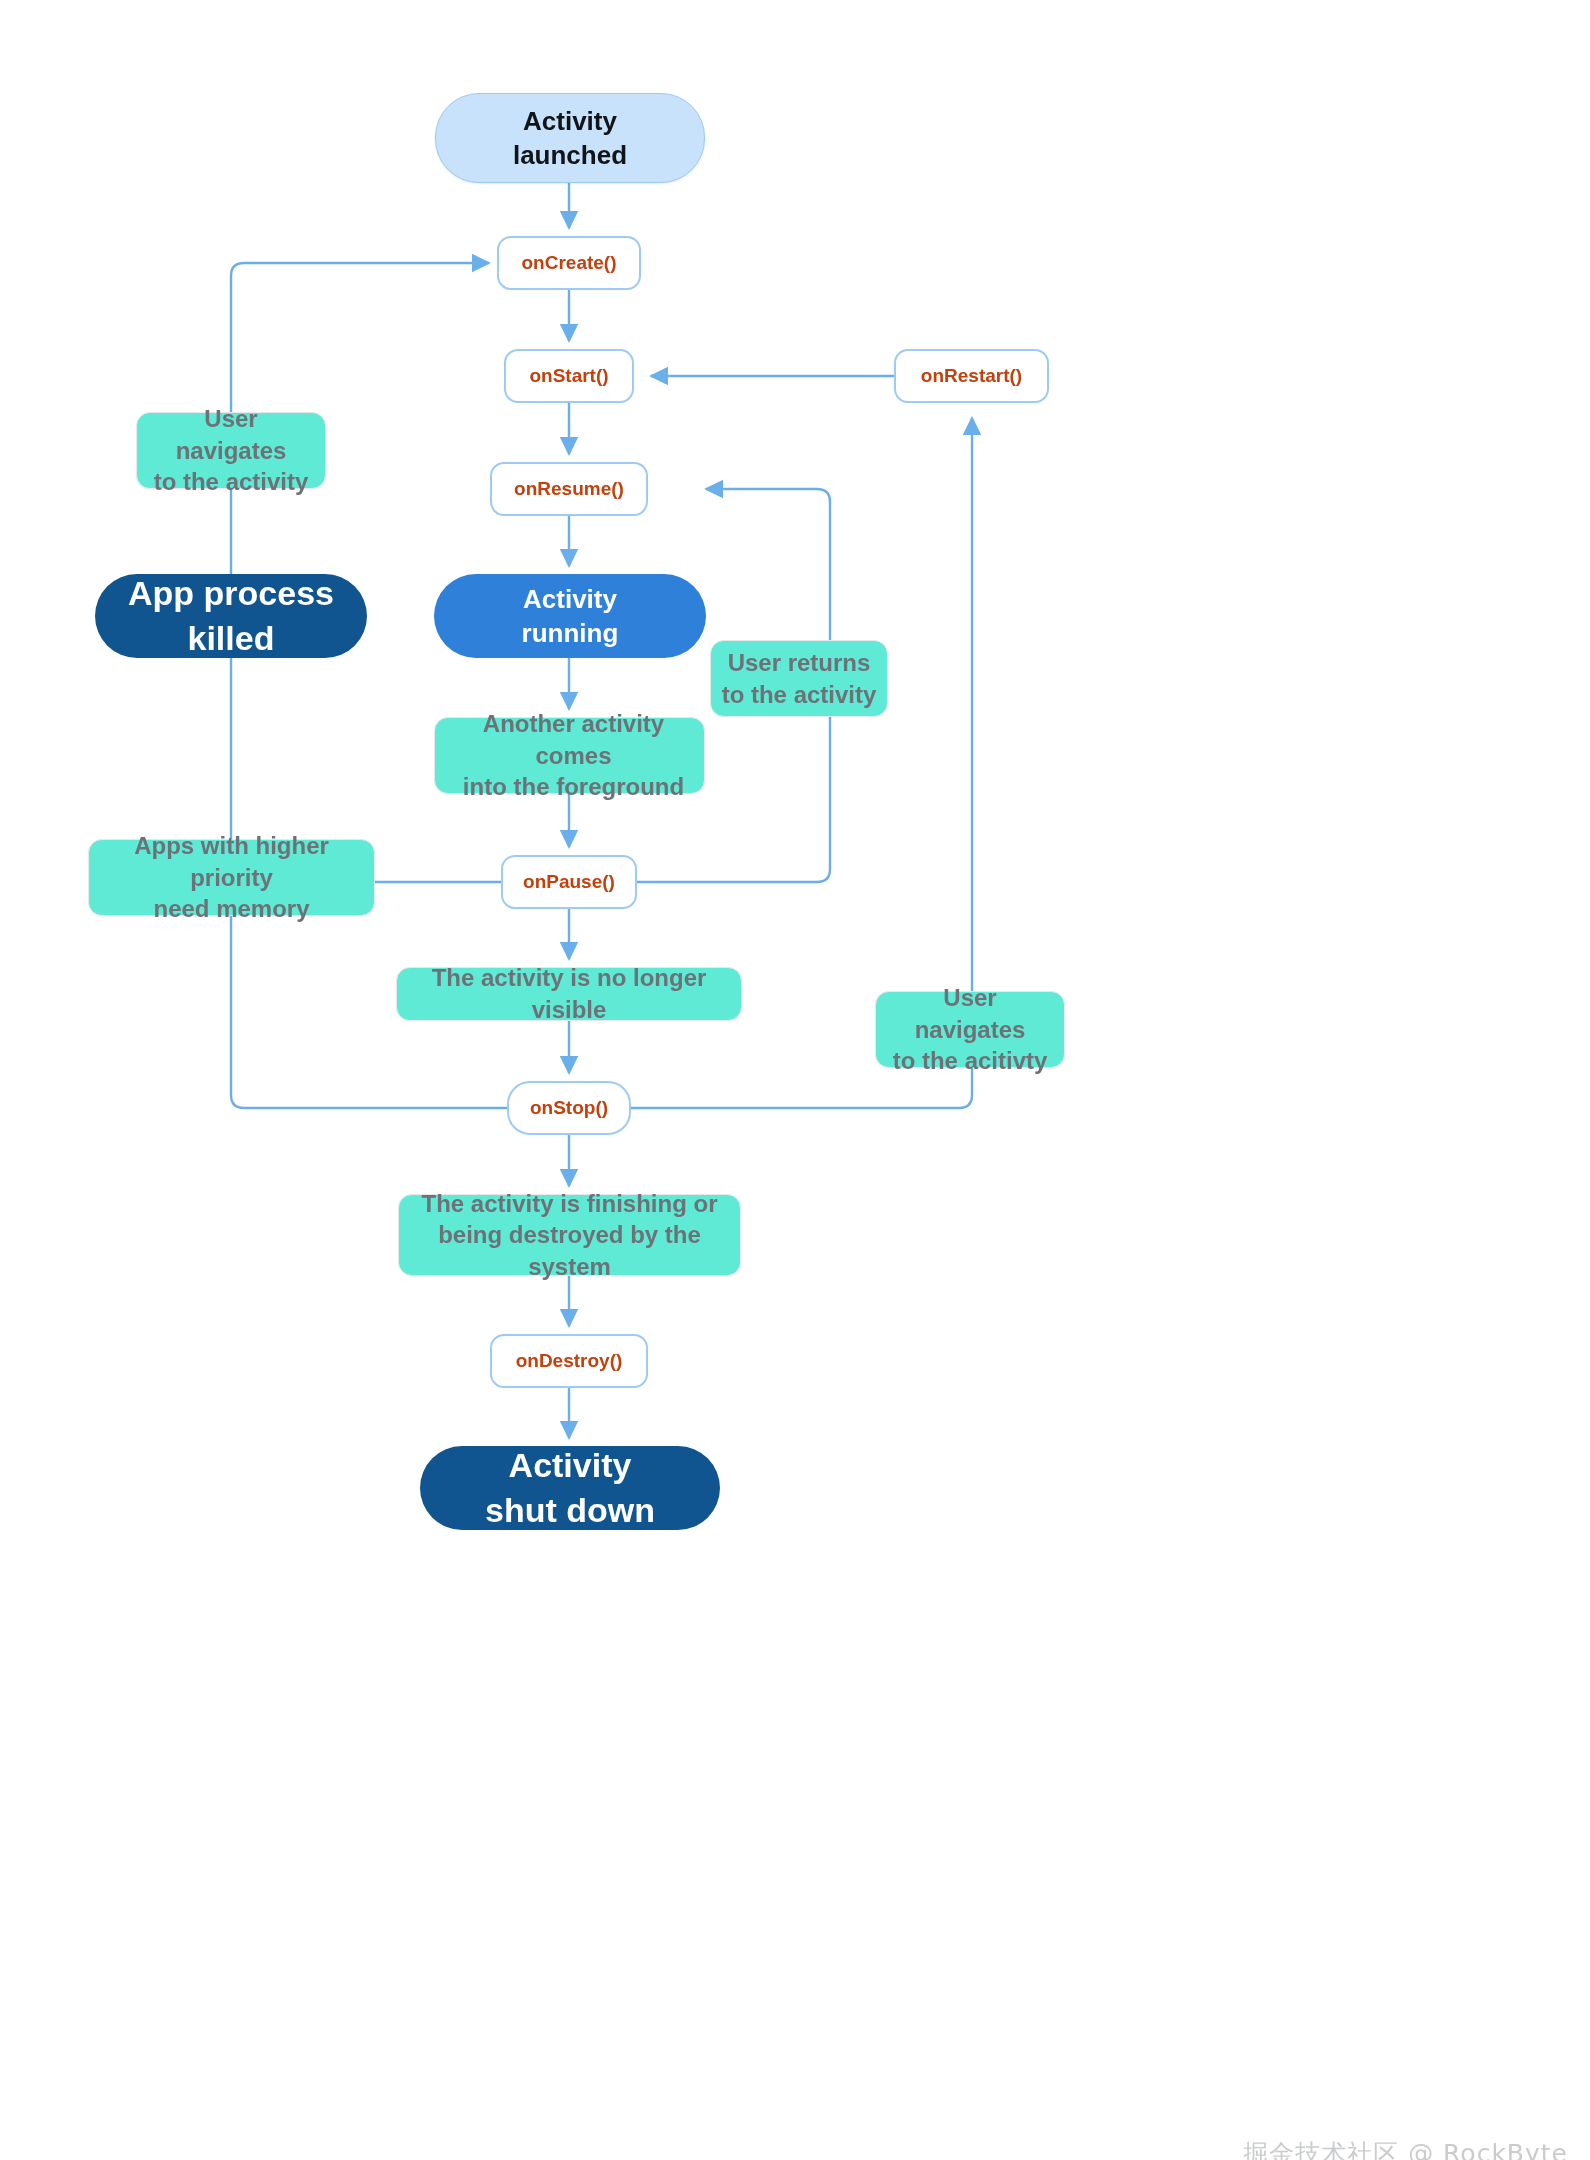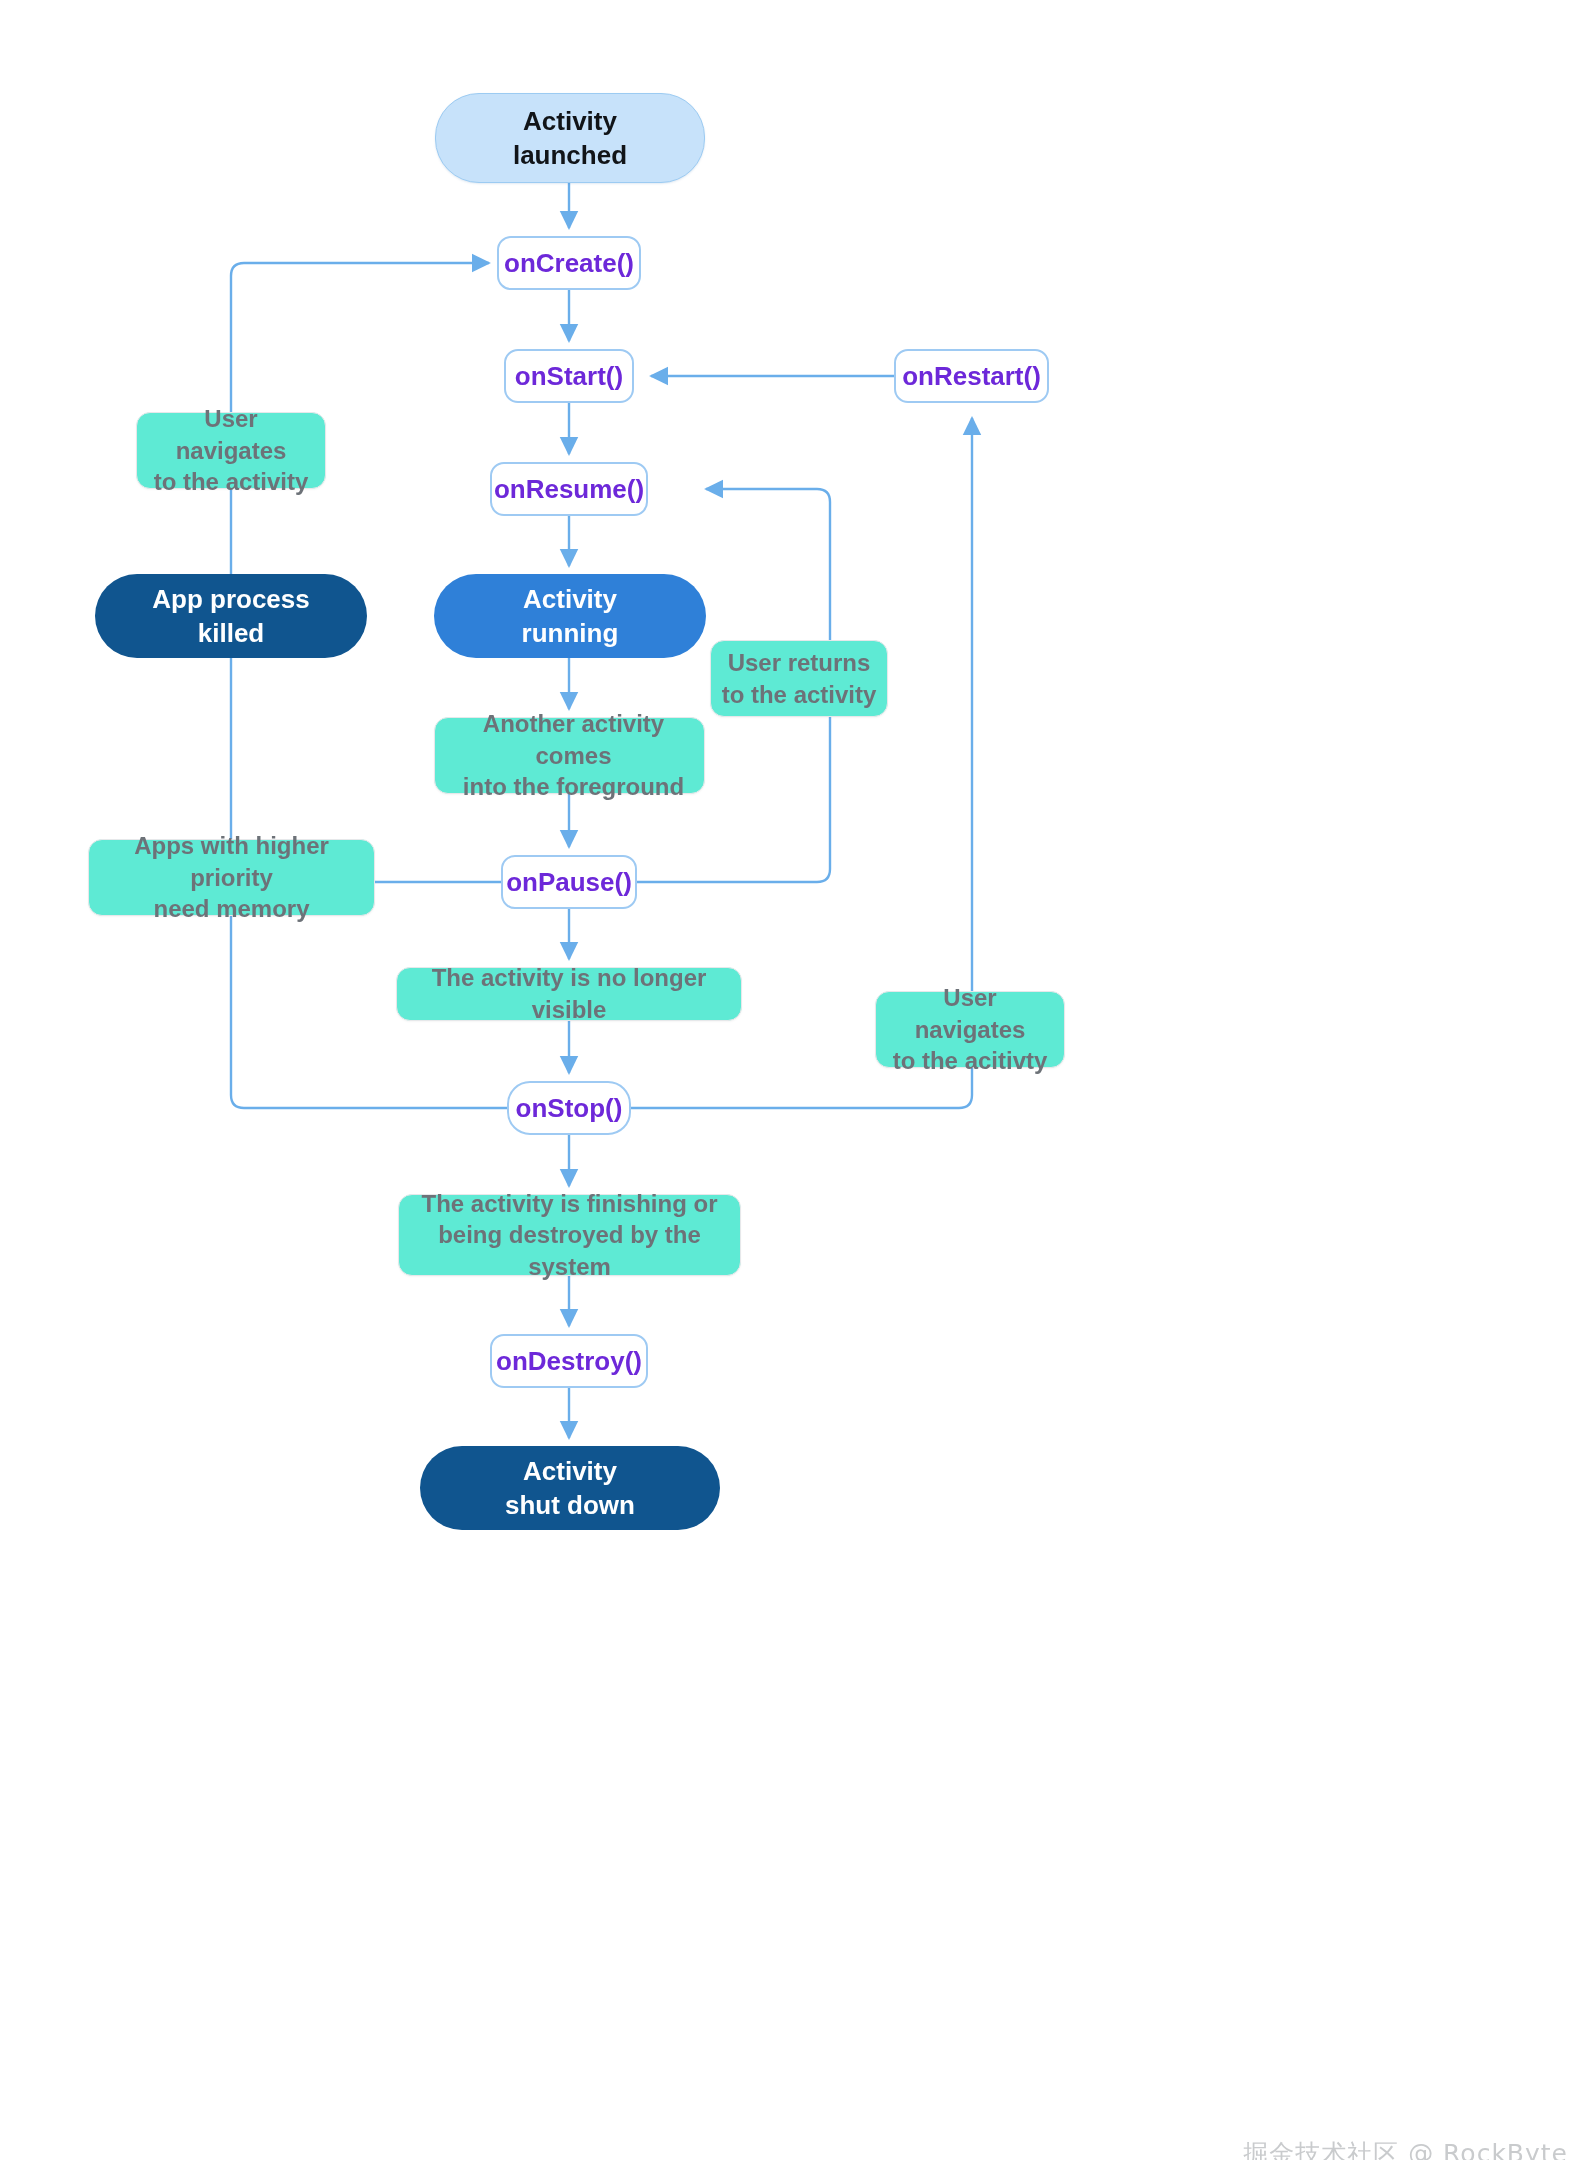--- a/index.html
+++ b/index.html
@@ -42,38 +42,38 @@
     font-weight: bold;
     font-size: 26px;
     box-shadow: 0 1px 2px rgba(90,140,190,0.18);
   }
   
   .term-dark {
     background: #10558f;
     border-radius: 50px;
     color: #ffffff;
     font-weight: bold;
-    font-size: 26px;
+    font-size: 34px;
   }
   
   .term-mid {
     background: #2f80d8;
     border-radius: 50px;
     color: #ffffff;
     font-weight: bold;
     font-size: 26px;
   }
   
   .callback {
     background: #ffffff;
     border: 2px solid #9ecaf3;
     border-radius: 14px;
-    color: #6d28d9;
-    font-weight: bold;
-    font-size: 26px;
+    color: #c2410c;
+    font-weight: bold;
+    font-size: 19px;
   }
   
   .note {
     background: #5eead4;
     border: 1.5px solid #e6e8ea;
     border-radius: 14px;
     color: #6d7278;
     font-weight: bold;
     font-size: 24px;
     box-shadow: 0 1px 2px rgba(0,0,0,0.04);

